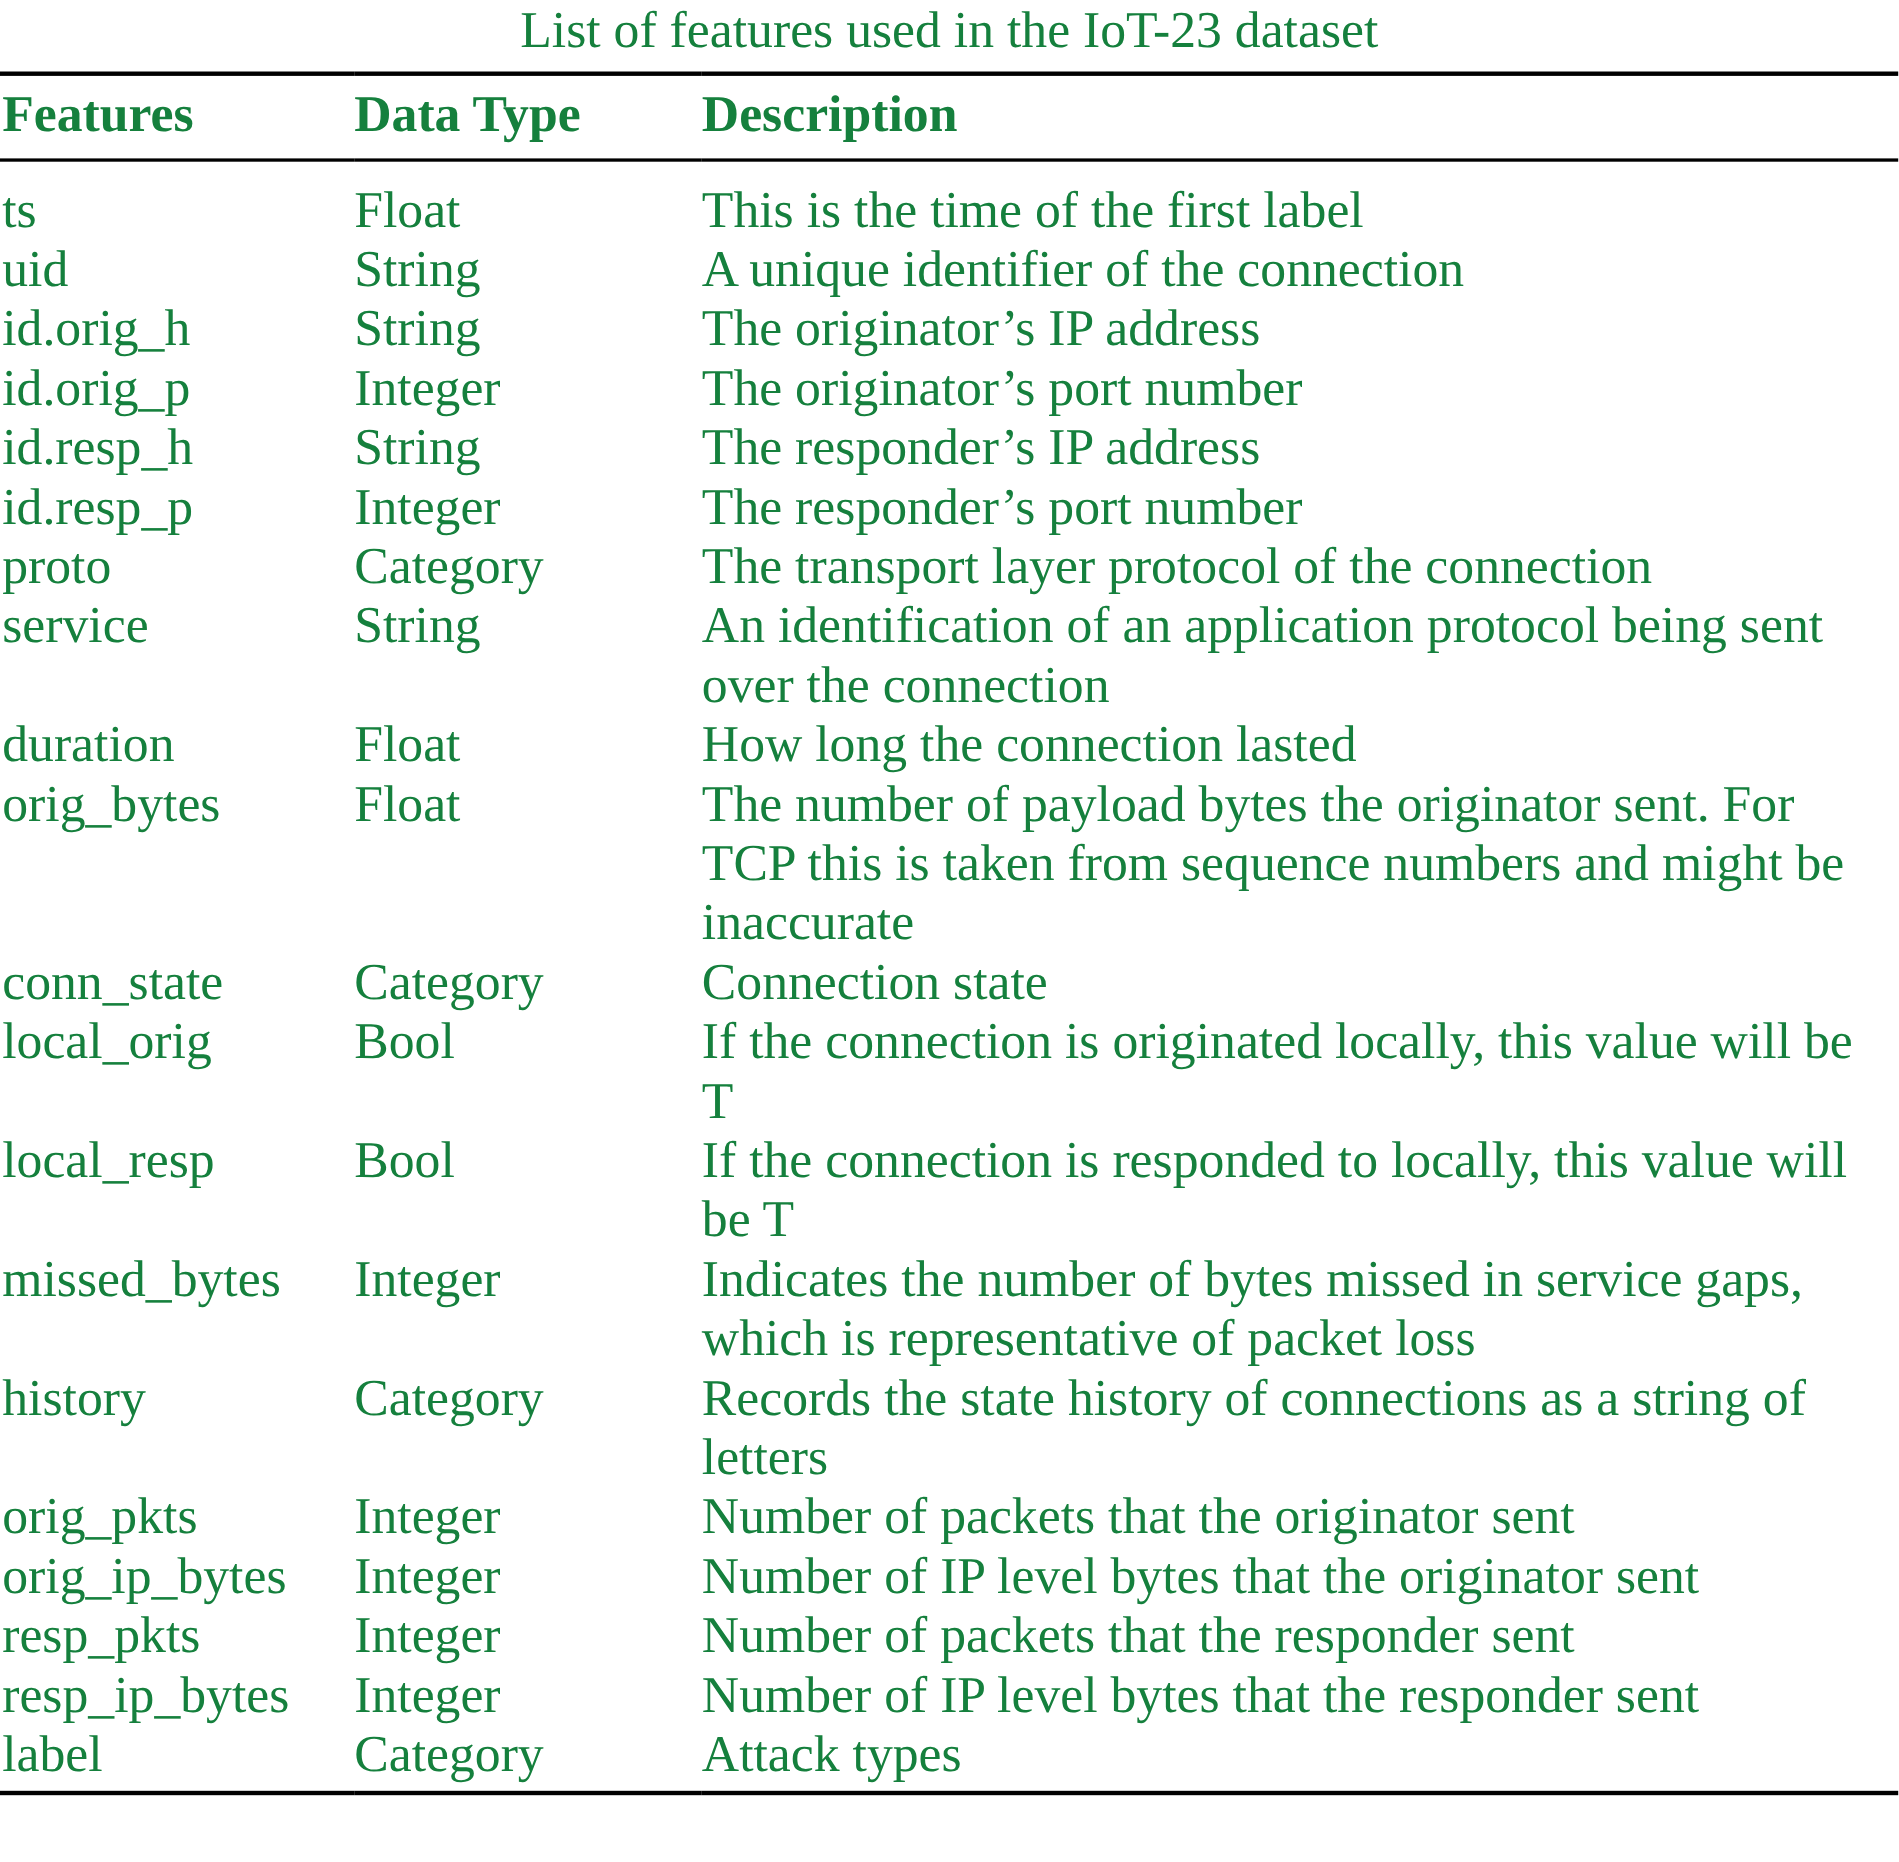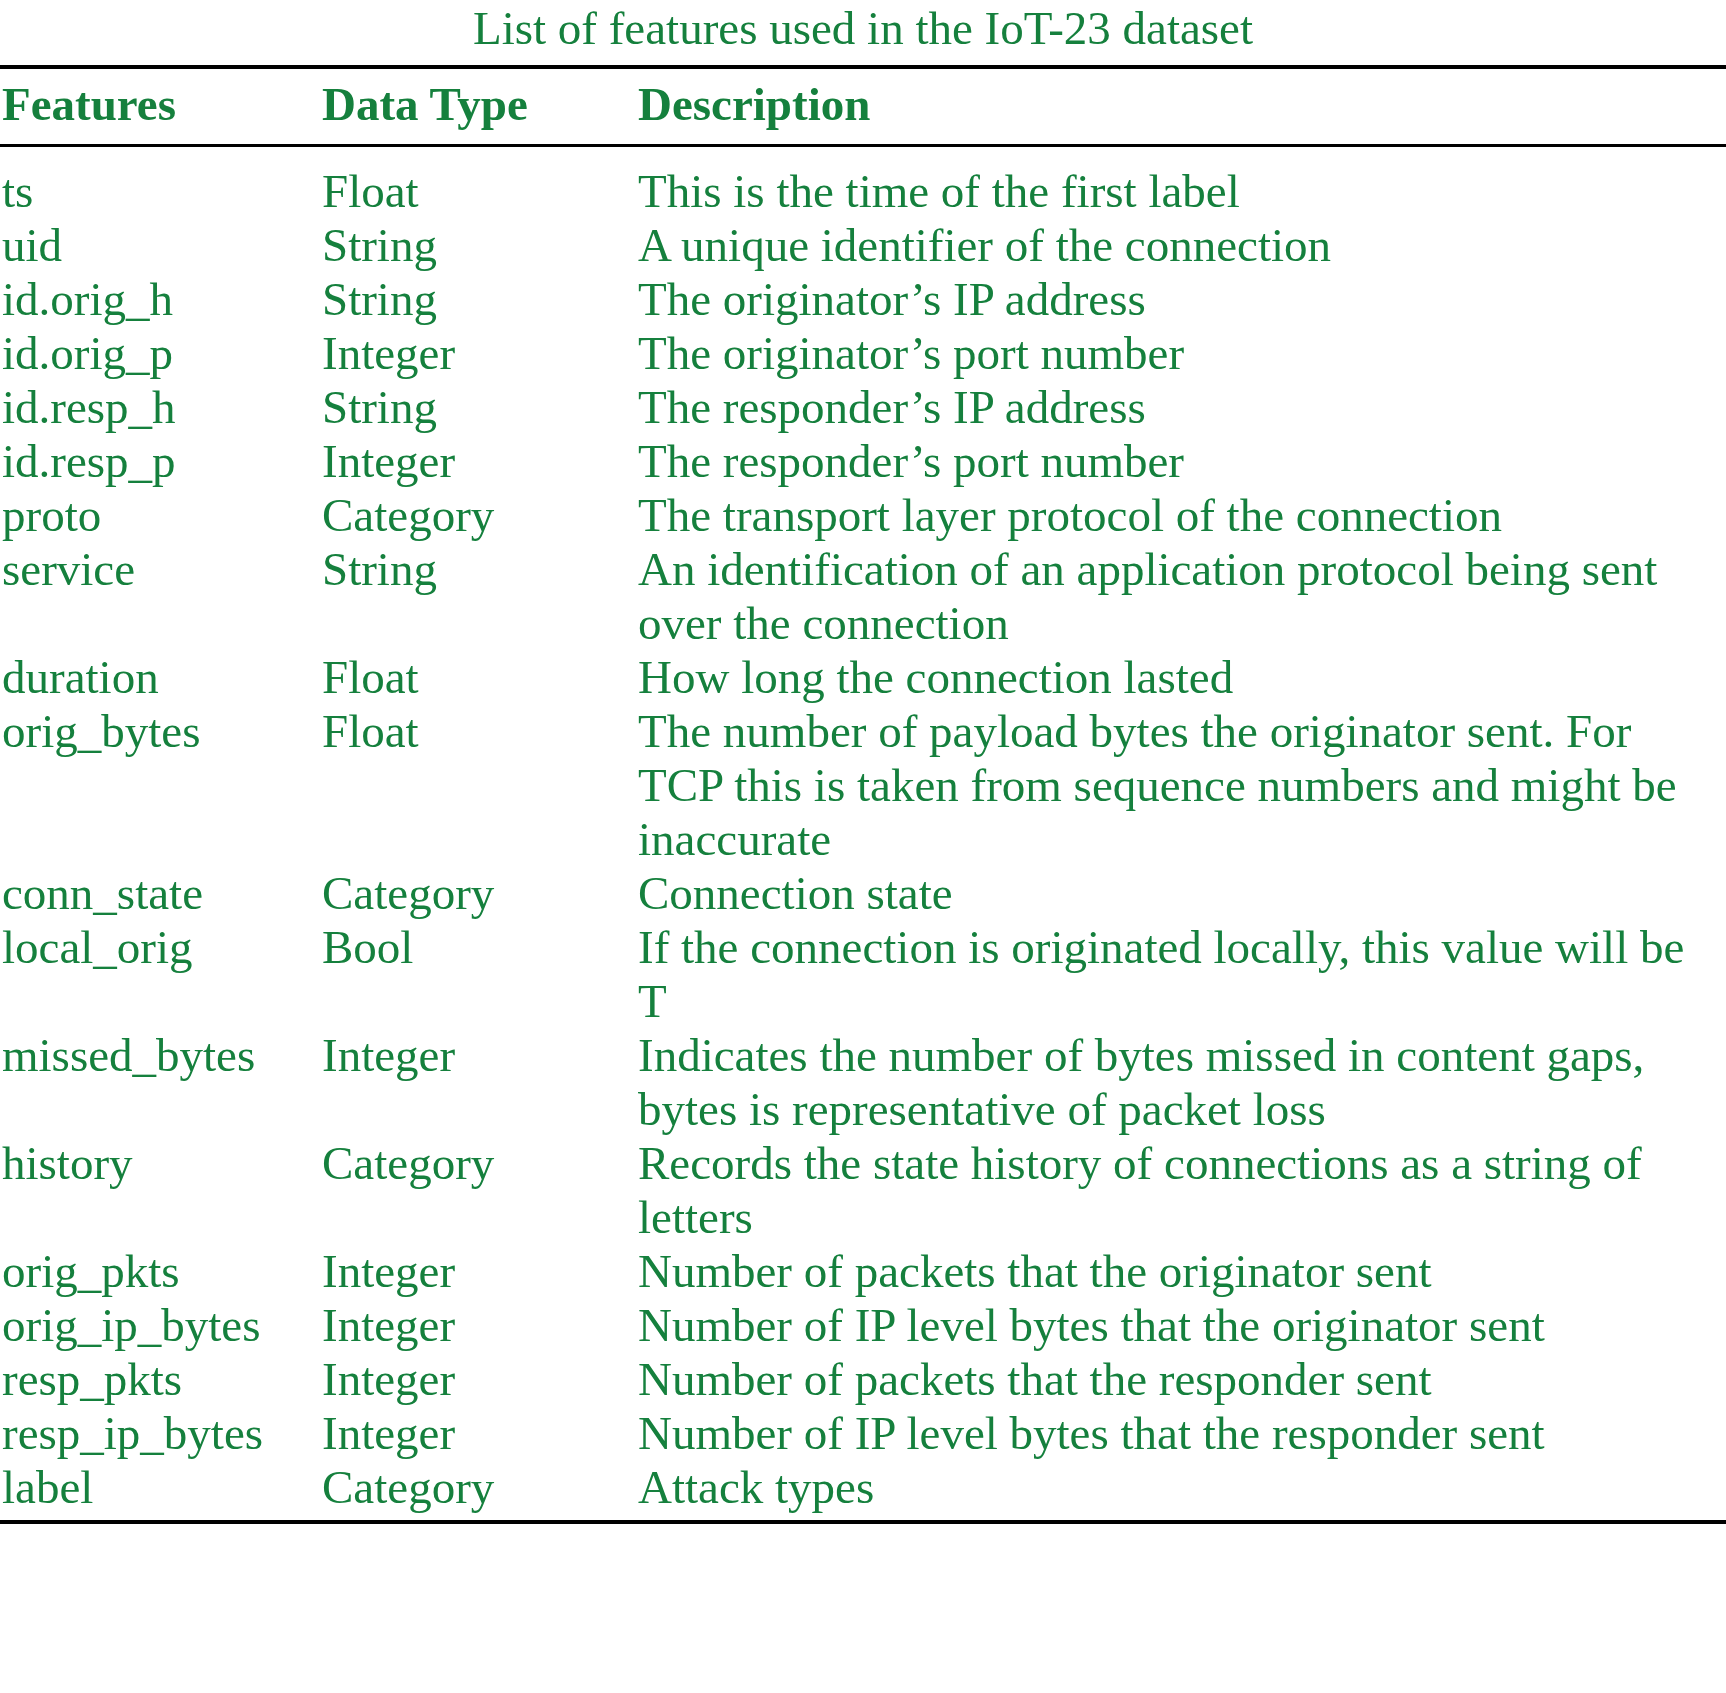--- a/index.html
+++ b/index.html
@@ -123,23 +123,28 @@
           <td class="feature-col">conn_state</td>
           <td class="type-col">Category</td>
           <td class="desc-col">Connection state</td>
         </tr>
         <tr>
           <td class="feature-col">local_orig</td>
           <td class="type-col">Bool</td>
           <td class="desc-col">If the connection is originated locally, this value will be T</td>
         </tr>
         <tr>
+          <td class="feature-col">local_resp</td>
+          <td class="type-col">Bool</td>
+          <td class="desc-col">If the connection is responded to locally, this value will be T</td>
+        </tr>
+        <tr>
           <td class="feature-col">missed_bytes</td>
           <td class="type-col">Integer</td>
-          <td class="desc-col">Indicates the number of bytes missed in content gaps, bytes is representative of packet loss</td>
+          <td class="desc-col">Indicates the number of bytes missed in service gaps, which is representative of packet loss</td>
         </tr>
         <tr>
           <td class="feature-col">history</td>
           <td class="type-col">Category</td>
           <td class="desc-col">Records the state history of connections as a string of letters</td>
         </tr>
         <tr>
           <td class="feature-col">orig_pkts</td>
           <td class="type-col">Integer</td>
           <td class="desc-col">Number of packets that the originator sent</td>

